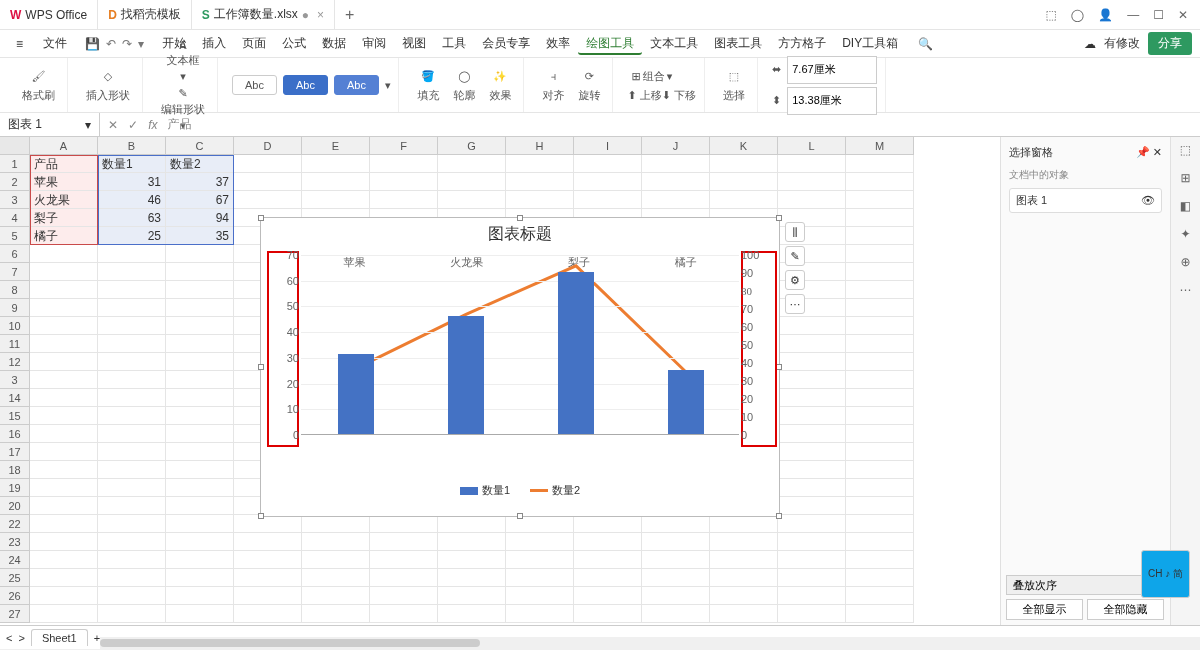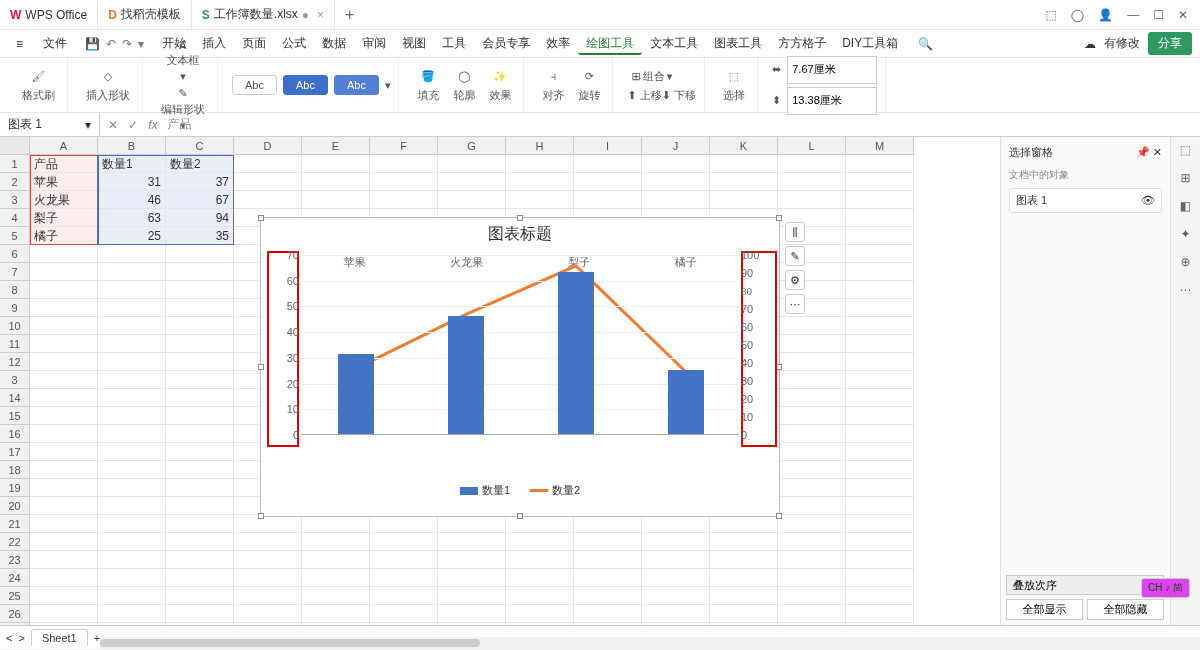--- a/index.html
+++ b/index.html
@@ -86,21 +86,21 @@
 .pane-item { background: #fff; border: 1px solid #ddd; padding: 4px 6px; display: flex; justify-content: space-between; align-items: center; border-radius: 3px; }
 .pane-footer { position: absolute; bottom: 30px; right: 36px; width: 158px; font-size: 11px; }
 .pane-footer select { width: 100%; border: 1px solid #ccc; font-size: 11px; padding: 2px; }
 .pane-btns { display: flex; gap: 4px; margin-top: 4px; }
 .pane-btns button { flex: 1; border: 1px solid #ccc; background: #fff; font-size: 11px; padding: 2px 0; cursor: pointer; }
 
 
 .sheet-tabs { height: 24px; background: #fff; border-top: 1px solid #ccc; display: flex; align-items: center; padding: 0 6px; gap: 6px; font-size: 11px; }
 .sheet-tab { padding: 2px 10px; border: 1px solid #ccc; border-bottom: none; border-radius: 3px 3px 0 0; cursor: pointer; }
 .status-bar { height: 20px; background: #f0f0f0; display: flex; align-items: center; padding: 0 8px; font-size: 11px; color: #666; justify-content: space-between; }
-.ime-badge { position: absolute; right: 10px; bottom: 52px; background: #d946ef; border: 1px solid #ccc; border-radius: 3px; padding: 2px 6px; font-size: 10px; }
+.ime-badge { position: absolute; right: 10px; bottom: 52px; background: #0ea5e9; border: 1px solid #ccc; border-radius: 3px; padding: 16px 6px; font-size: 10px; }
 
 .scrollbar-h { position: absolute; bottom: 0; left: 100px; right: 0; height: 12px; background: #f0f0f0; }
 .scrollbar-h-thumb { position: absolute; left: 0; width: 380px; height: 8px; top: 2px; background: #ccc; border-radius: 4px; }
 </style>
 </head>
 <body>
 
 <div class="titlebar">
   <div class="tab">
     <span style="color:#d14;font-weight:bold">W</span>
@@ -576,36 +576,20 @@
             <div class="cell"></div>
             <div class="cell"></div>
             <div class="cell"></div>
             <div class="cell"></div>
             <div class="cell"></div>
             <div class="cell"></div>
             <div class="cell"></div>
             <div class="cell"></div>
           </div>
           <div class="row">
-            <div class="row-h">21</div>
-            <div class="cell"></div>
-            <div class="cell"></div>
-            <div class="cell"></div>
-            <div class="cell"></div>
-            <div class="cell"></div>
-            <div class="cell"></div>
-            <div class="cell"></div>
-            <div class="cell"></div>
-            <div class="cell"></div>
-            <div class="cell"></div>
-            <div class="cell"></div>
-            <div class="cell"></div>
-            <div class="cell"></div>
-          </div>
-          <div class="row">
             <div class="row-h">22</div>
             <div class="cell"></div>
             <div class="cell"></div>
             <div class="cell"></div>
             <div class="cell"></div>
             <div class="cell"></div>
             <div class="cell"></div>
             <div class="cell"></div>
             <div class="cell"></div>
             <div class="cell"></div>

